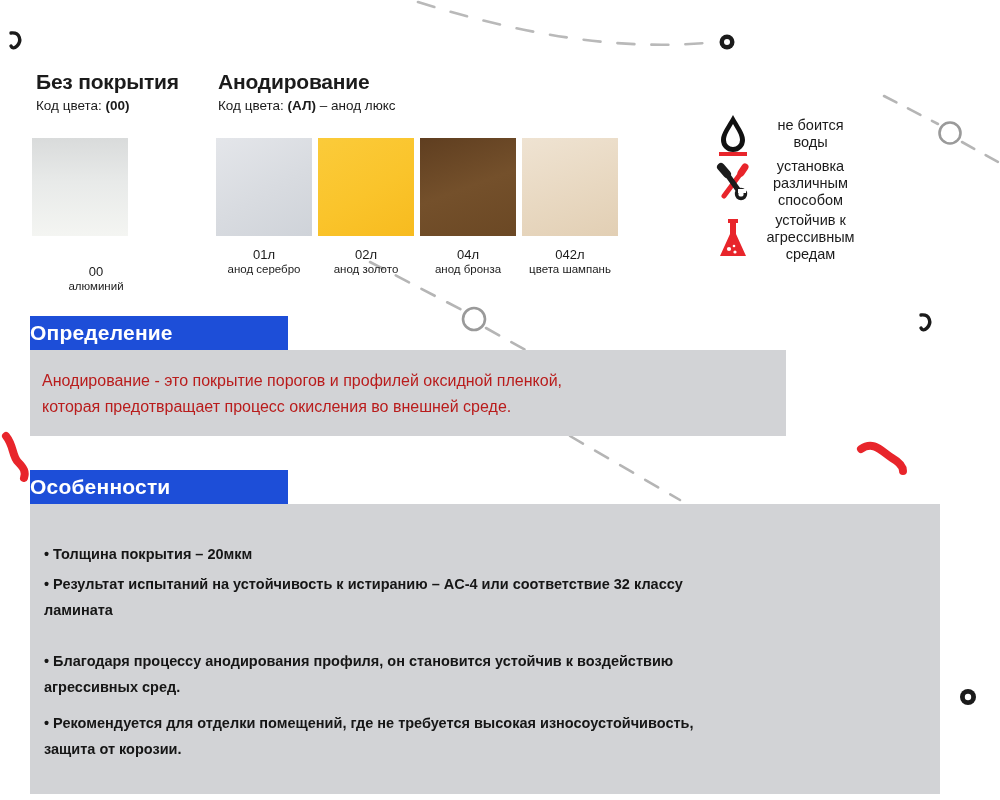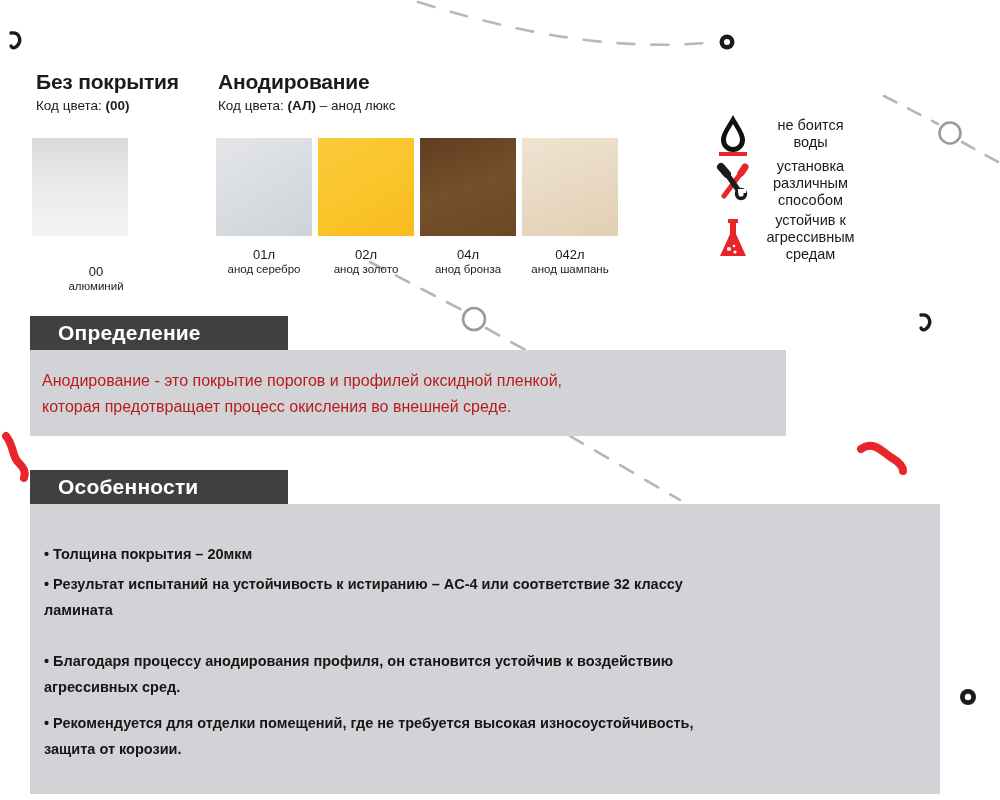--- a/index.html
+++ b/index.html
@@ -79,28 +79,28 @@
   .feat-text {
     font-size: 14.5px;
     line-height: 17px;
     color: #1b1b1b;
     white-space: pre-line;
   }
 
   
   .tab {
     position: absolute;
-    background: #404040;
+    background: #1d4ed8;
     color: #ffffff;
     font-size: 21px;
     font-weight: bold;
     letter-spacing: 0.2px;
     display: flex;
     align-items: center;
-    padding-left: 28px;
+    padding-left: 0;
     box-sizing: border-box;
   }
 
   
   .panel {
     position: absolute;
     background: #d2d3d6;
     box-sizing: border-box;
   }
   .panel-def-text {
@@ -184,21 +184,21 @@
        background:linear-gradient(160deg,#5f3e20 0%,#74502b 50%,#6b4824 100%);"></div>
   <div class="swatch-label" style="left:408px; top:247px;">
     <span class="code">04л</span>
     <span class="name">анод бронза</span>
   </div>
 
   <div class="swatch" style="left:522px; top:138px;
        background:linear-gradient(160deg,#efe3d2 0%,#e8d8c1 55%,#e2cfb4 100%);"></div>
   <div class="swatch-label" style="left:510px; top:247px;">
     <span class="code">042л</span>
-    <span class="name">анод шампань</span>
+    <span class="name">цвета шампань</span>
   </div>
 
   <div class="feat" style="left:716px; top:112px;">
     <svg class="feat-icon" viewBox="0 0 34 44">
       <path d="M17 3 C 11 14, 5 21, 5 28 A 12 12 0 0 0 29 28 C 29 21, 23 14, 17 3 Z" fill="#111111"></path>
       <path d="M17 12 C 13 19, 10 23, 10 28 A 7 7 0 0 0 24 28 C 24 23, 21 19, 17 12 Z" fill="#ffffff"></path>
       <rect x="3" y="40" width="28" height="4" fill="#e8252b"></rect>
     </svg>
     <div class="feat-text">не боится воды</div>
   </div>

